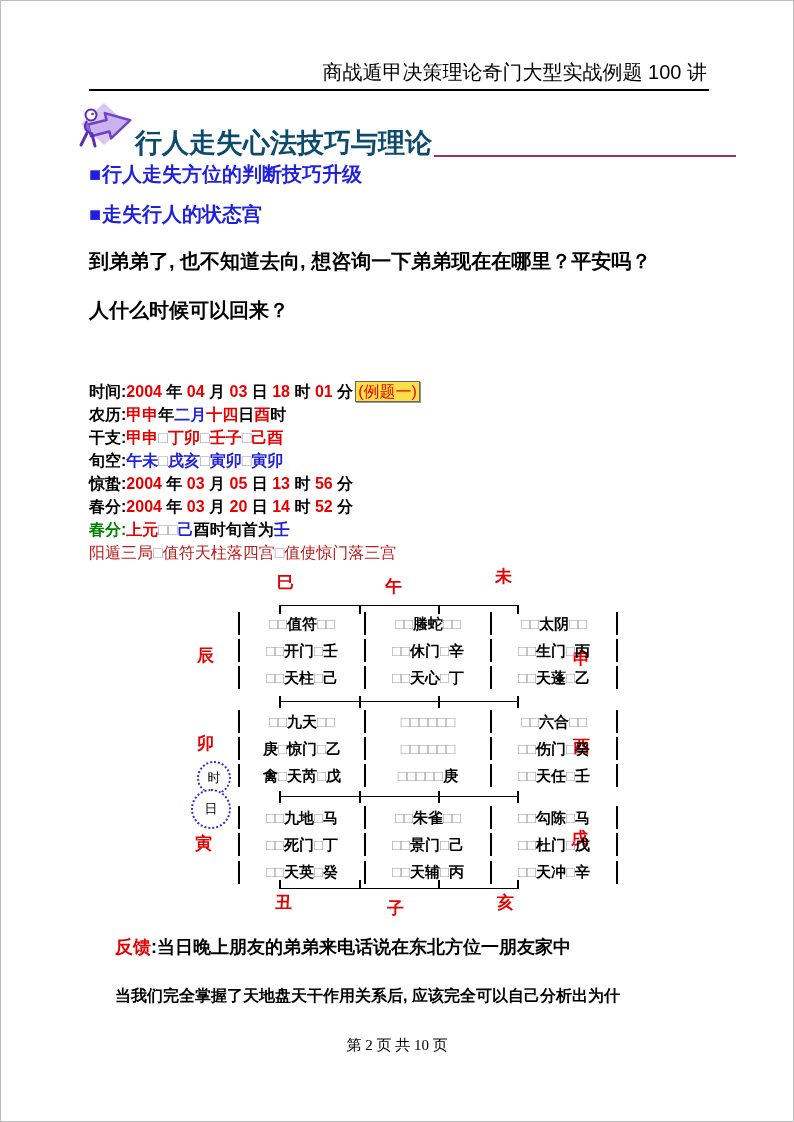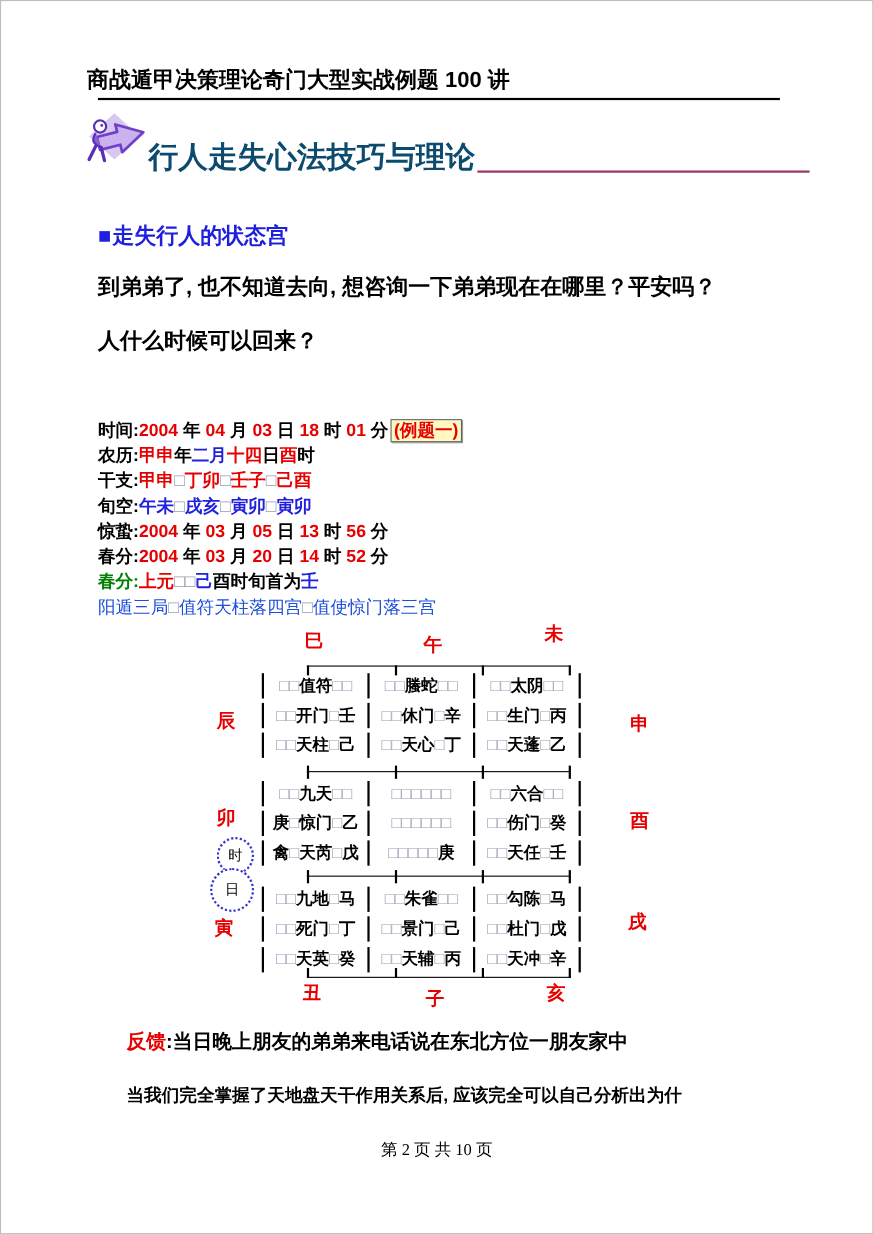--- a/index.html
+++ b/index.html
@@ -1,21 +1,21 @@
 <!DOCTYPE html>
 <html><head>
 <meta charset="utf-8">
 <style>
   html,body{margin:0;padding:0;background:#fff;}
   .page{position:relative;width:794px;height:1122px;background:#ffffff;
         border:1px solid #bdbdbd;box-sizing:border-box;overflow:hidden;
         font-family:"Liberation Sans","DejaVu Sans",sans-serif;color:#000;}
   
-  .hdr{position:absolute;top:58px;left:78px;right:86px;display:flex;
-       justify-content:flex-start;font-size:20px;font-weight:bold;}
+  .hdr{position:absolute;top:58px;left:89px;right:86px;display:flex;
+       justify-content:flex-end;font-size:20px;font-weight:normal;}
   .hdr-rule{position:absolute;top:88px;left:88px;width:620px;height:0;
             border-top:2px solid #000;}
   
   .icon-wrap{position:absolute;top:95px;left:76px;width:58px;height:58px;}
   .title-row{position:absolute;top:124px;left:134px;right:57px;display:flex;align-items:flex-end;}
   .sec-title{font-size:27px;font-weight:bold;color:#0c4a6e;white-space:nowrap;}
   .title-underline{flex:1;border-bottom:2px solid #993366;margin-bottom:4px;margin-left:2px;}
   
   .bluehead{position:absolute;left:88px;font-size:20px;font-weight:bold;color:#1f1fe0;}
   .bluehead .bullet{margin-right:1px;}
@@ -26,30 +26,30 @@
   .ex-box{display:inline-block;border:1px solid #444;box-shadow:1px 1px 0 #999;
           color:#2222dd;padding:0 3px;line-height:27px;margin-right:1px;}
   
   .info{position:absolute;top:379px;left:88px;line-height:23px;font-size:16px;white-space:nowrap;}
   .seg-lbl{color:#000;font-weight:bold;}
   .seg-glb{color:#008000;font-weight:bold;}
   .seg-r{color:#e60000;font-weight:bold;}
   .seg-b{color:#2020dd;font-weight:bold;}
   .seg-k{color:#000;font-weight:bold;}
   .seg-sq{color:#9a9ab5;font-weight:bold;}
-  .seg-p{color:#1d4ed8;font-weight:normal;margin-top:16px;}
-  .seg-exbox{display:inline-block;background:#fef9c3;border:1px solid #666;
-             box-shadow:1px 1px 0 #999;color:#e60000;font-weight:bold;
+  .seg-p{color:#b91c1c;font-weight:normal;margin-top:16px;}
+  .seg-exbox{display:inline-block;background:#fde047;border:1px solid #666;
+             box-shadow:1px 1px 0 #999;color:#e60000;font-weight:normal;
              padding:0 2px;line-height:19px;margin-left:2px;}
   
   .chart{position:absolute;top:560px;left:0;width:794px;height:378px;}
   .dirlab{position:absolute;color:#e60000;font-weight:bold;font-size:17px;line-height:18px;}
   .gline{position:absolute;left:278px;width:240px;height:0;border-top:1.5px solid #000;}
   .gtick{position:absolute;width:1.5px;background:#000;}
-  .grow{position:absolute;left:237px;display:flex;height:27px;line-height:27px;}
+  .grow{position:absolute;left:237px;display:flex;height:27px;line-height:27px;gap:15px;}
   .gbar{width:2px;height:23px;background:#000;flex:none;margin-top:2px;}
   .gcell{width:94px;flex:none;text-align:center;font-size:15px;font-weight:bold;white-space:nowrap;}
   .gch{color:#000;}
   .gsq{color:#9a9ab5;}
   .stamp{position:absolute;border:2px dotted #3333cc;border-radius:50%;
          display:flex;align-items:center;justify-content:center;
          font-size:13px;color:#000;box-sizing:border-box;background:#fff;}
   
   .feedback{position:absolute;top:934px;left:114px;font-size:18px;font-weight:bold;}
   .feedback .fb-label{color:#e60000;}
@@ -80,20 +80,23 @@
       <path d="M10,25 q-5,7 1,11 l4,2" fill="#8a5fd0" stroke="#5a2fb8" stroke-width="2"></path>
       <path d="M10,37 L4,49 M15,38 L18,50" stroke="#5a2fb8" stroke-width="3" fill="none" stroke-linecap="round"></path>
     </svg>
   </div>
 
   <div class="title-row">
     <span class="sec-title">行人走失心法技巧与理论</span>
     <span class="title-underline"></span>
   </div>
 
+  <div class="bluehead" style="top:160px;">
+    <span class="bullet">■</span><span>行人走失方位的判断技巧升级</span>
+  </div>
   <div class="bluehead" style="top:200px;">
     <span class="bullet">■</span><span>走失行人的状态宫</span>
   </div>
 
   <div class="para">
     <div>到弟弟了, 也不知道去向, 想咨询一下弟弟现在在哪里？平安吗？</div>
     <div>人什么时候可以回来？</div>
   </div>
 
   <div class="info" id="info-block">

